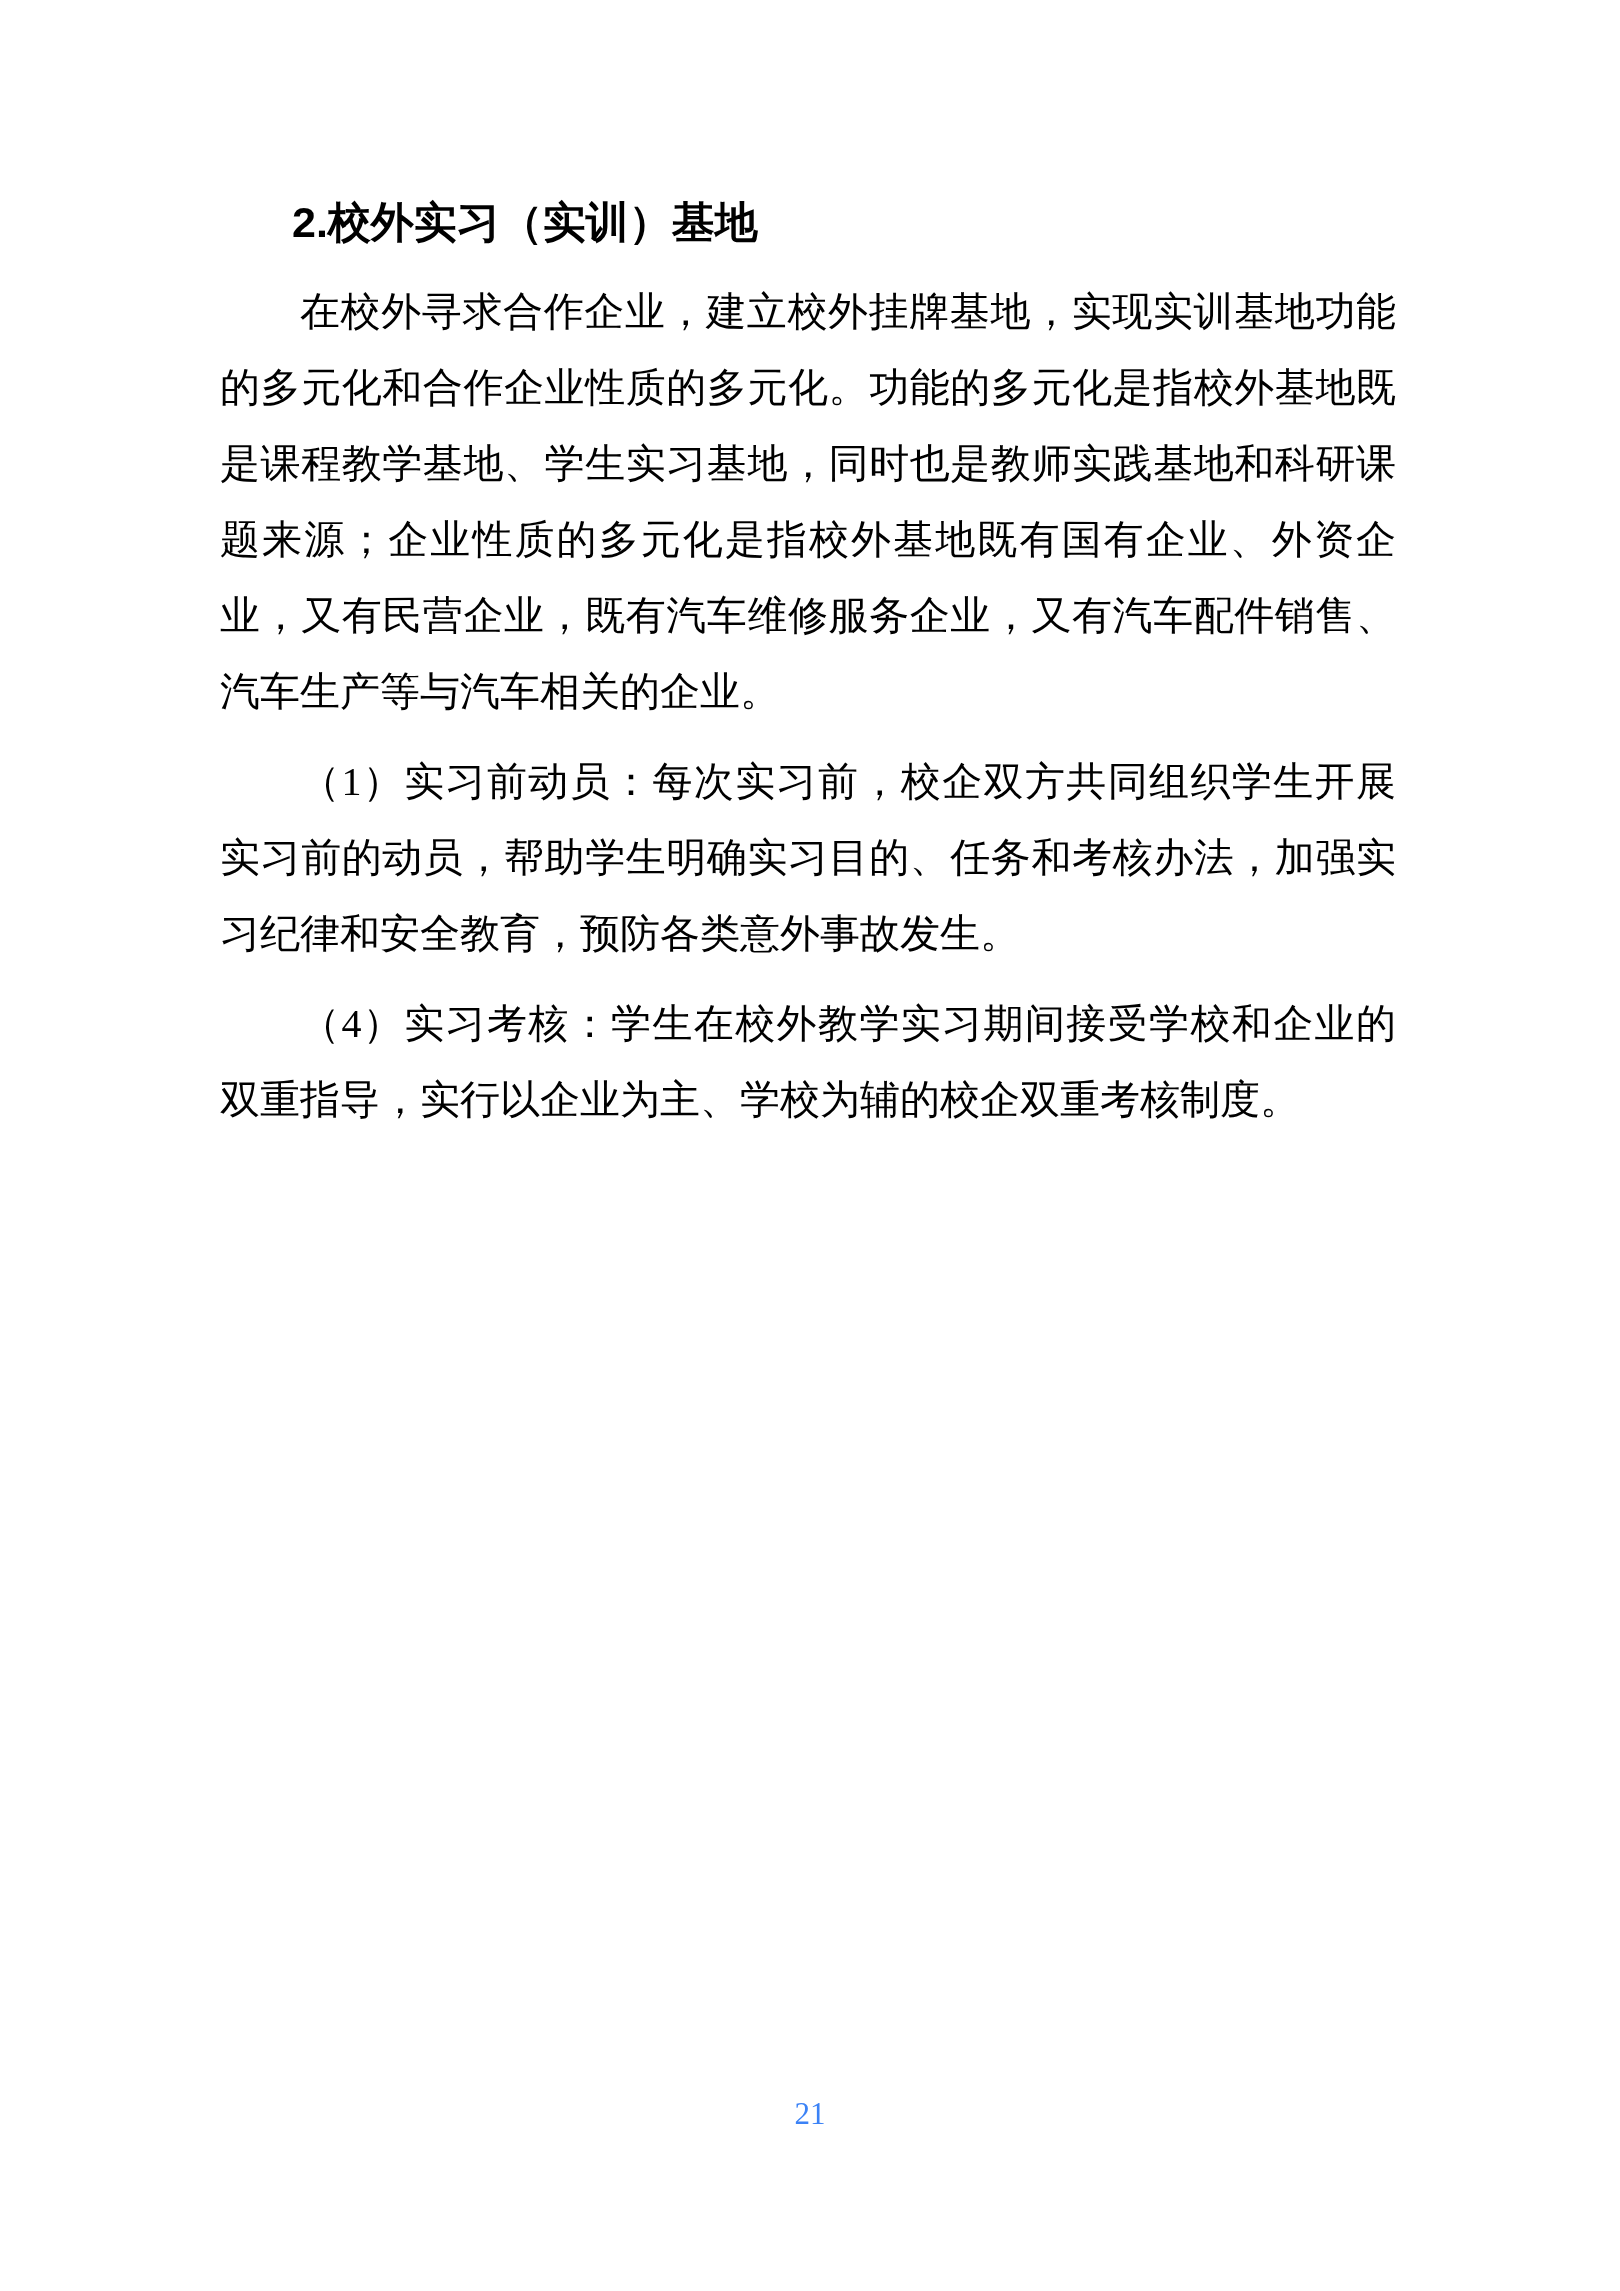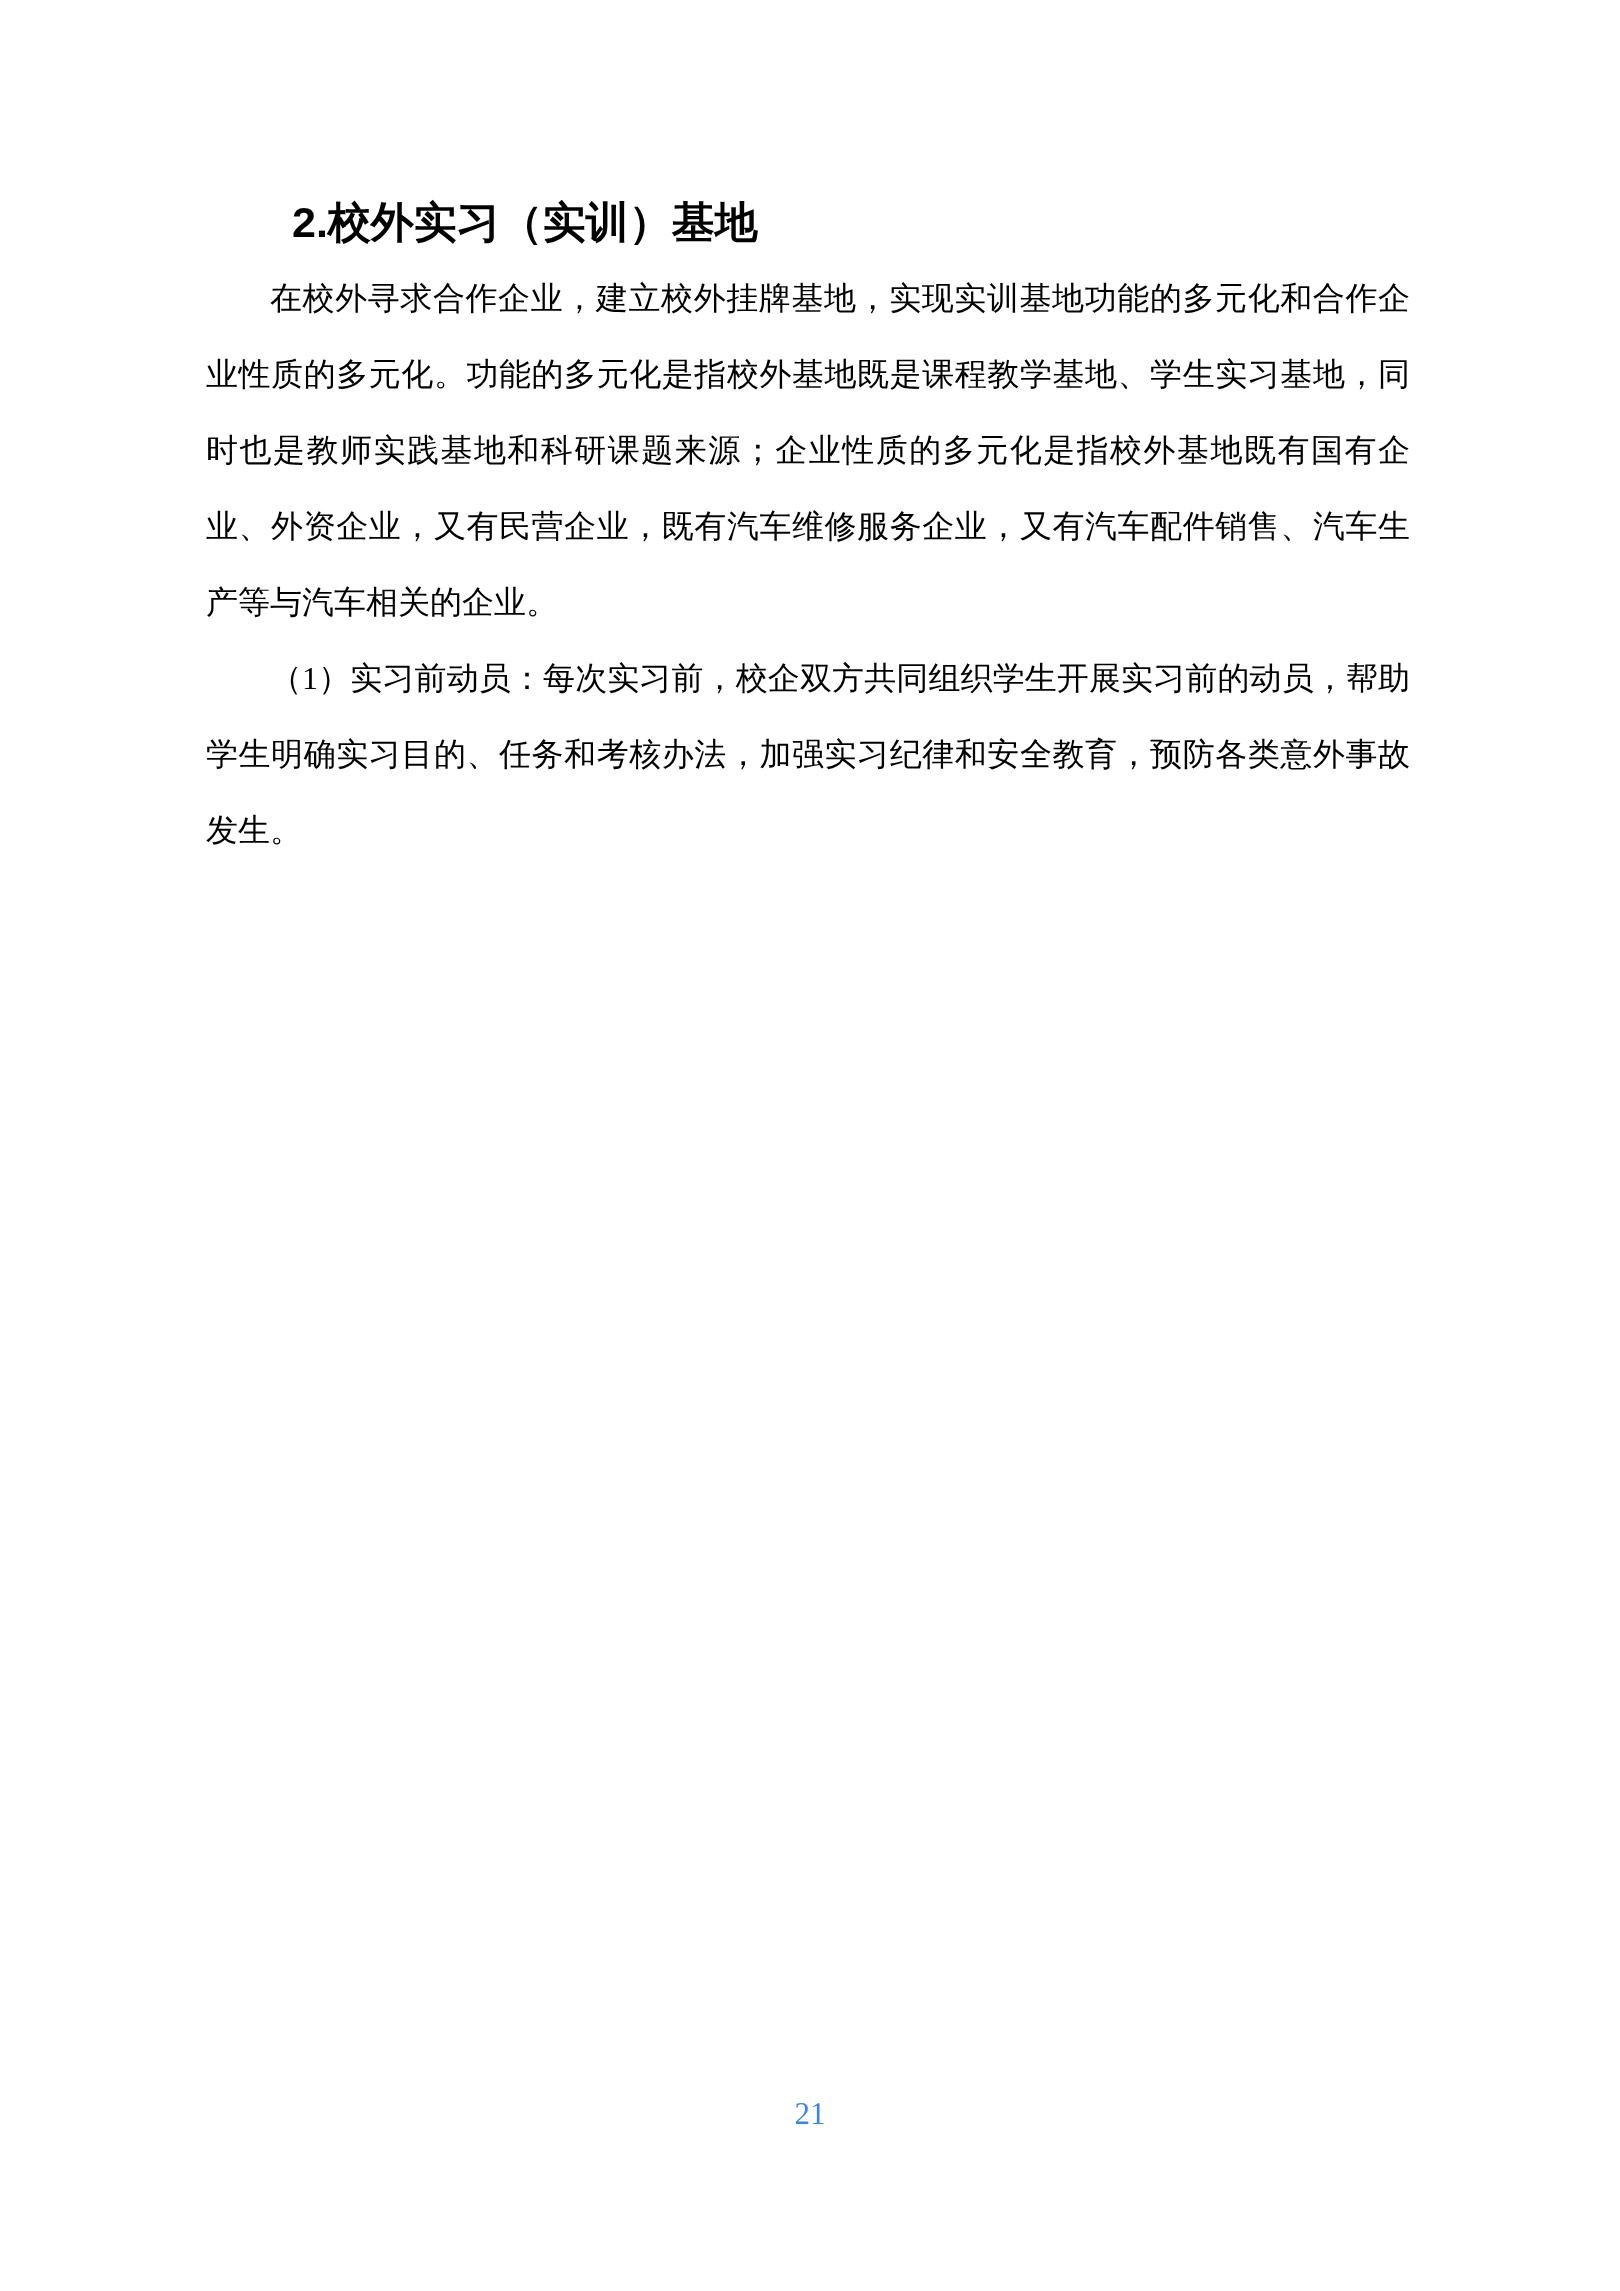--- a/index.html
+++ b/index.html
@@ -22,23 +22,23 @@
     margin: 0;
     font-family: "Liberation Sans", "DejaVu Sans", sans-serif;
     font-weight: bold;
     font-size: 43px;
     line-height: 76px;
     text-indent: 2em;
     color: #000000;
     white-space: nowrap;
   }
   .para {
-    margin: 0;
+    margin: 14px;
     font-family: "Liberation Serif", "DejaVu Serif", serif;
-    font-size: 32px;
+    font-size: 40px;
     line-height: 76px;
     text-align: justify;
     text-justify: inter-character;
     text-indent: 2em;
     color: #000000;
   }
   .page-number {
     position: absolute;
     left: 0;
     top: 2096px;
@@ -50,16 +50,17 @@
   }
 </style>
 </head>
 <body>
 
 <div class="page">
   <div class="content">
     <h2 class="heading">2.校外实习（实训）基地</h2>
     <p class="para">在校外寻求合作企业，建立校外挂牌基地，实现实训基地功能的多元化和合作企业性质的多元化。功能的多元化是指校外基地既是课程教学基地、学生实习基地，同时也是教师实践基地和科研课题来源；企业性质的多元化是指校外基地既有国有企业、外资企业，又有民营企业，既有汽车维修服务企业，又有汽车配件销售、汽车生产等与汽车相关的企业。</p>
     <p class="para">（1）实习前动员：每次实习前，校企双方共同组织学生开展实习前的动员，帮助学生明确实习目的、任务和考核办法，加强实习纪律和安全教育，预防各类意外事故发生。</p>
+    <p class="para">（4）实习考核：学生在校外教学实习期间接受学校和企业的双重指导，实行以企业为主、学校为辅的校企双重考核制度。</p>
   </div>
   <div class="page-number">21</div>
 </div>
 
 
 </body></html>

